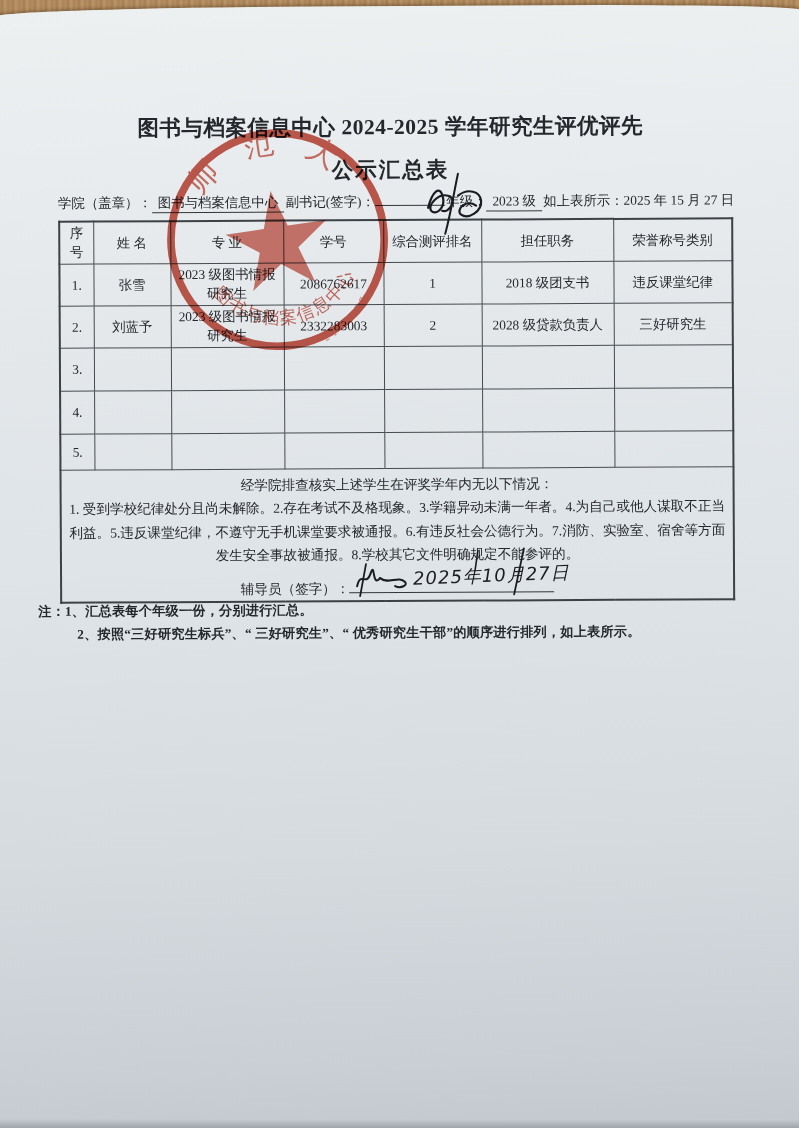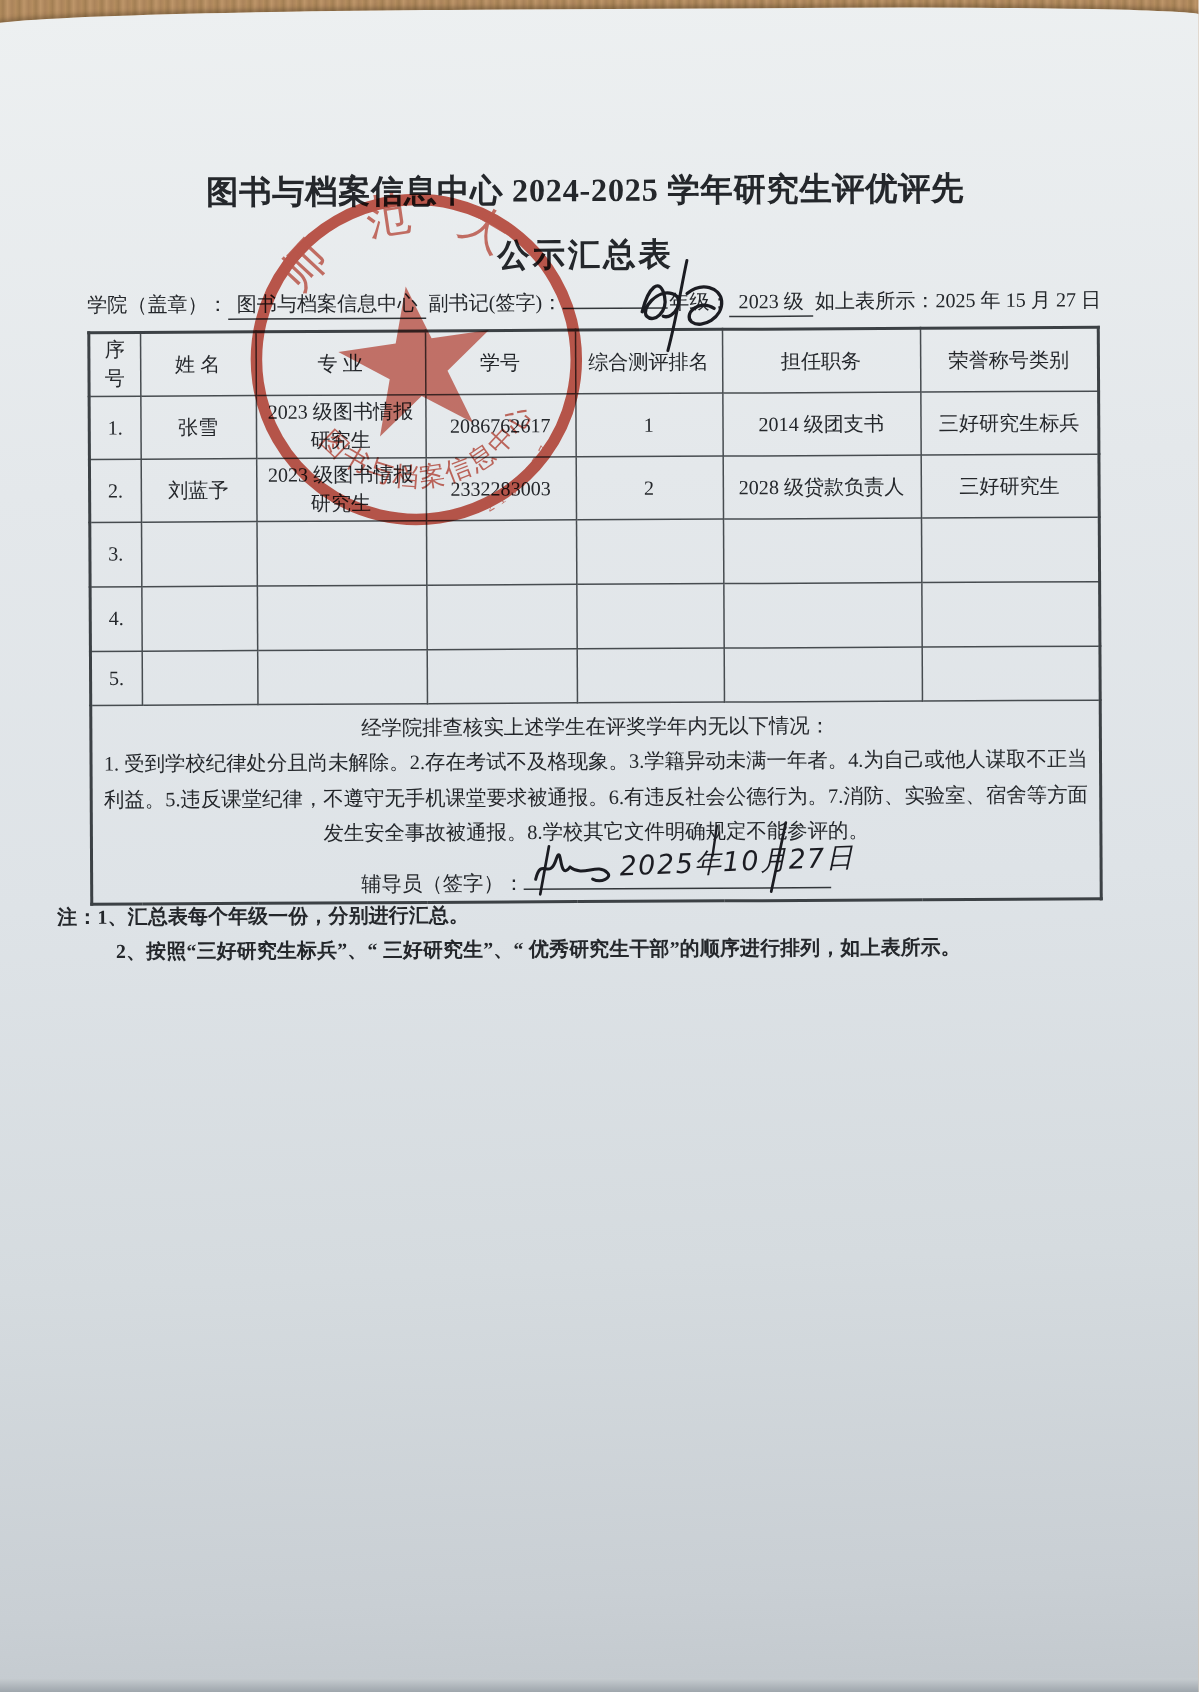--- a/index.html
+++ b/index.html
@@ -115,22 +115,22 @@
         <th>综合测评排名</th>
         <th>担任职务</th>
         <th>荣誉称号类别</th>
       </tr>
       <tr class="r1">
         <td class="no-cell">1.</td>
         <td>张雪</td>
         <td>2023 级图书情报研究生</td>
         <td>2086762617</td>
         <td>1</td>
-        <td>2014 级团支书</td>
-        <td>三好研究生标兵</td>
+        <td>2018 级团支书</td>
+        <td>违反课堂纪律</td>
       </tr>
       <tr class="r2">
         <td class="no-cell">2.</td>
         <td>刘蓝予</td>
         <td>2023 级图书情报研究生</td>
         <td>2332283003</td>
         <td>2</td>
         <td>2028 级贷款负责人</td>
         <td>三好研究生</td>
       </tr>

